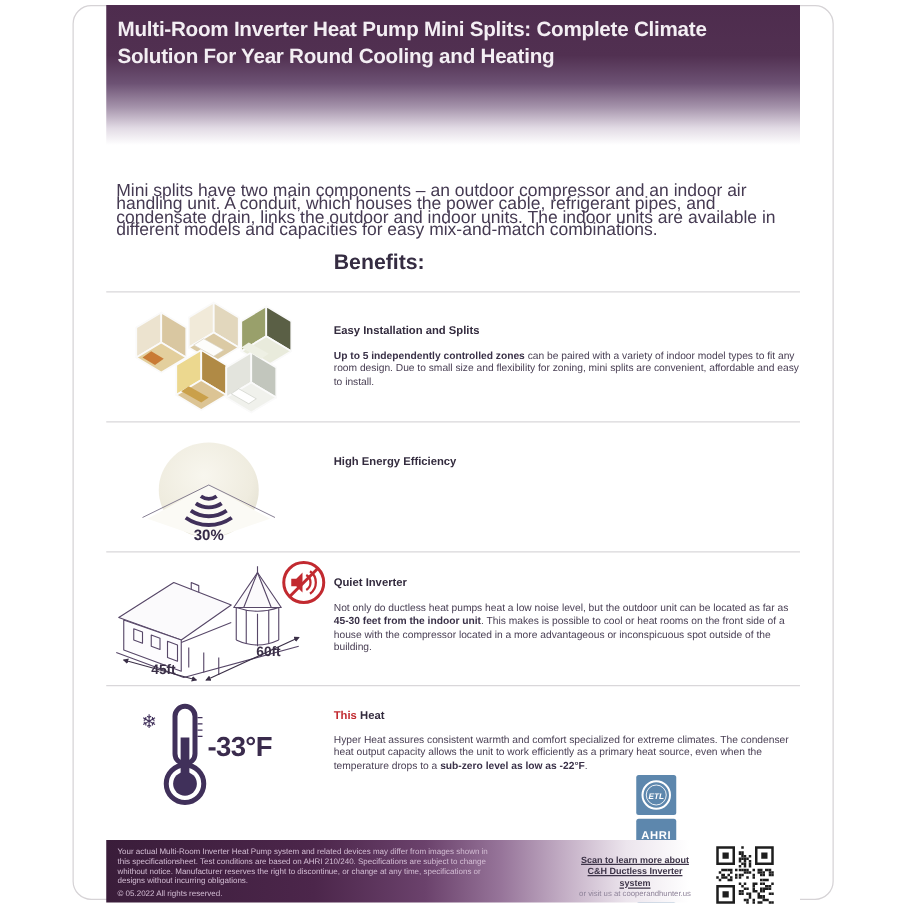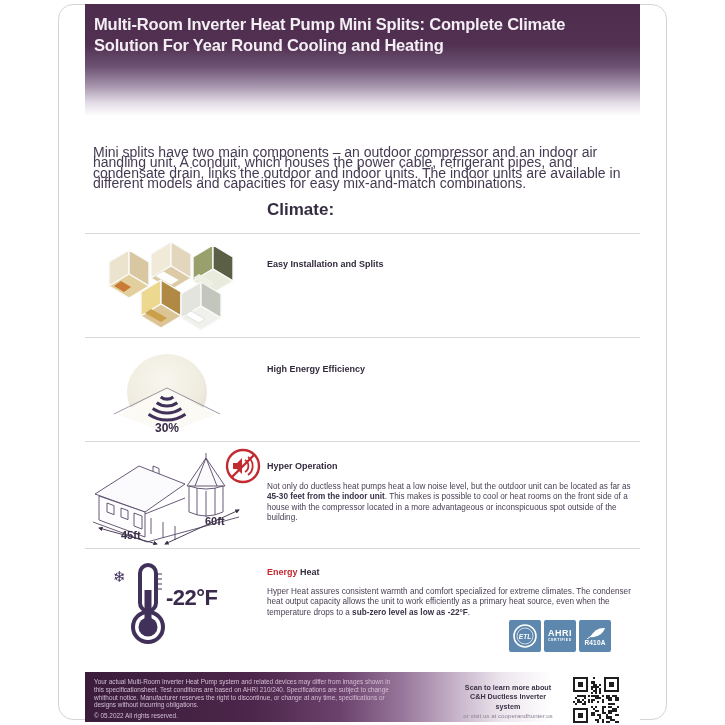--- a/index.html
+++ b/index.html
@@ -27,54 +27,54 @@
   .bbody .bd { font-weight:bold; color:#3a3148; }
   .t-accent { color:#c22a30; }
 
   .art-rooms { position:absolute; left:8px; top:240px; }
   .art-dome  { position:absolute; left:25px; top:352px; }
   .art-house { position:absolute; left:2px; top:450px; }
   .art-thermo{ position:absolute; left:28px; top:560px; }
   .nonoise   { position:absolute; left:139px; top:447px; }
   .temp-big  { position:absolute; left:81px; top:585px; font-size:22px; font-weight:800; color:#3a2b4d; letter-spacing:-0.5px; }
 
-  .badges { position:absolute; left:424px; top:620px; display:flex; gap:3px; }
+  .badges { position:absolute; left:424px; top:620px; display:flex; gap:3px;flex-direction:column; }
   .badge { width:32px; height:32px; background:#5d87ad; border-radius:2px; color:#fff; display:flex;
     flex-direction:column; align-items:center; justify-content:center; overflow:hidden; }
   .badge .ahri-t { font-size:9px; font-weight:900; letter-spacing:0.5px; line-height:9px; }
   .badge .ahri-b { font-size:3.5px; font-weight:bold; letter-spacing:0.6px; line-height:5px; }
   .badge .r410-t { font-size:6.5px; font-weight:900; letter-spacing:0.2px; line-height:7px; }
 
   .footer { position:absolute; left:0; top:672px; width:555px; height:50px;
     background:linear-gradient(90deg,#3a1d3a 0%,#4c264b 30%,#6b426c 46%,#97759a 57%,#c3aec5 66%,#ece5ed 75%,#ffffff 84%); }
   .disc { position:absolute; left:9px; top:6px; width:300px; font-size:6.4px; line-height:7.8px; color:#d3bdd4; }
   .copy { position:absolute; left:9px; top:40px; font-size:6.4px; color:#d3bdd4; }
   .scan { position:absolute; left:375px; top:11px; width:96px; text-align:center; }
-  .scan .s1 { font-size:7.2px; font-weight:bold; color:#3c3347; line-height:9.4px; }
+  .scan .s1 { font-size:7.2px; font-weight:bold; color:#3c3347; line-height:9.4px;text-decoration:underline; }
   .scan .s3 { font-size:6.2px; color:#8d8298; margin-top:1px; }
   .qr { position:absolute; left:488px; top:5px; width:46px; height:46px; background:#fff; }
   .qr i { position:absolute; width:2.2px; height:2.2px; background:#1e1e1e; }
   .qr b { position:absolute; width:15.3px; height:15.3px; border:2.2px solid #1e1e1e; }
   .qr b::after { content:""; position:absolute; left:3.2px; top:3.2px; width:4.7px; height:4.7px; background:#1e1e1e; }
 </style>
 </head>
 <body>
 
 <div class="canvas">
   <div class="frame"></div>
 
   <div class="doc">
 
     <header class="hdr">
       <h1>Multi-Room Inverter Heat Pump Mini Splits: Complete Climate Solution For Year Round Cooling and Heating</h1>
     </header>
 
     <p class="intro-p">Mini splits have two main components – an outdoor compressor and an indoor air handling unit.  A conduit, which houses the power cable, refrigerant pipes, and condensate drain, links the outdoor and indoor units. The indoor units are available in different models and capacities for easy mix-and-match combinations.</p>
 
-    <h3 class="benefits-h">Climate:</h3>
+    <h3 class="benefits-h">Benefits:</h3>
 
     <div class="rule r1"></div>
     <div class="rule r2"></div>
     <div class="rule r3"></div>
     <div class="rule r4"></div>
 
     <span class="art-rooms">
       <svg width="150" height="94" viewBox="0 0 150 94">
         <g stroke="#fafafa" stroke-width="1.4" stroke-linejoin="round">
           <polygon points="16,22 36,10 36,34 16,46" fill="#ece3cf"></polygon>
@@ -94,20 +94,21 @@
             <polygon points="88,78 108,66 128,78 108,90" fill="#f0f1ec"></polygon>
         </g>
         <polygon points="28,41 38,47 31,52 21,46" fill="#c97b35"></polygon>
         <polygon points="70,31 86,40 78,45 62,36" fill="#fdfdfb" stroke="#d8d2c2" stroke-width="0.5"></polygon>
         <polygon points="106,34 122,43 116,47 100,38" fill="#eef0e4"></polygon>
         <polygon points="58,69 74,78 68,82 52,73" fill="#caa04a"></polygon>
         <polygon points="98,71 112,79 106,83 92,75" fill="#ffffff" stroke="#c8ccc4" stroke-width="0.5"></polygon>
       </svg>
     </span>
     <h4 class="btitle" style="top:259px">Easy Installation and Splits</h4>
+    <p class="bbody" style="top:280px"><span class="bd">Up to 5 independently controlled zones</span><span> can be paired with a variety of indoor model types to fit any room design. Due to small size and flexibility for zoning, mini splits are convenient, affordable and easy to install.</span></p>
 
     <span class="art-dome">
       <svg width="110" height="86" viewBox="0 0 110 86">
         <defs>
           <radialGradient id="sph" cx="45%" cy="35%" r="70%">
             <stop offset="0%" stop-color="#f8f6ee"></stop>
               <stop offset="70%" stop-color="#efecdf"></stop>
               <stop offset="100%" stop-color="#e2dfd0"></stop>
           </radialGradient>
         </defs>
@@ -161,40 +162,40 @@
     </span>
     <span class="nonoise">
       <svg width="38" height="38" viewBox="0 0 38 38">
         <circle cx="19" cy="19" r="16" fill="#fff" stroke="#c22a30" stroke-width="2.4"></circle>
         <polygon points="9,16 13,16 18,11 18,27 13,22 9,22" fill="#c22a30"></polygon>
         <path d="M21,13 A7,7 0 0 1 21,25" fill="none" stroke="#c22a30" stroke-width="1.8"></path>
         <path d="M24,10 A11,11 0 0 1 24,28" fill="none" stroke="#c22a30" stroke-width="1.8"></path>
         <line x1="8" y1="30" x2="30" y2="8" stroke="#c22a30" stroke-width="2.4"></line>
       </svg>
     </span>
-    <h4 class="btitle" style="top:461px">Hyper Operation</h4>
+    <h4 class="btitle" style="top:461px">Quiet Inverter</h4>
     <p class="bbody" style="top:482px"><span>Not only do ductless heat pumps heat a low noise level, but the outdoor unit can be located as far as </span><span class="bd">45-30 feet from the indoor unit</span><span>. This makes is possible to cool or heat rooms on the front side of a house with the compressor located in a more advantageous or inconspicuous spot outside of the building.</span></p>
 
     <span class="art-thermo">
       <svg width="66" height="86" viewBox="0 0 66 86">
         <text x="0" y="22" font-size="15" fill="#40305a">❄</text>
         <rect x="27" y="5" width="16" height="46" rx="8" fill="#fff" stroke="#40305a" stroke-width="4"></rect>
         <circle cx="35" cy="67" r="15" fill="#fff" stroke="#40305a" stroke-width="4"></circle>
         <circle cx="35" cy="67" r="9.5" fill="#40305a"></circle>
         <rect x="31.5" y="30" width="7" height="32" fill="#40305a"></rect>
         <g stroke="#40305a" stroke-width="1">
           <line x1="45" y1="14" x2="49" y2="14"></line>
             <line x1="45" y1="19" x2="49" y2="19"></line>
           <line x1="45" y1="24" x2="49" y2="24"></line>
             <line x1="45" y1="29" x2="49" y2="29"></line>
         </g>
       </svg>
     </span>
-    <span class="temp-big">-22°F</span>
-    <h4 class="btitle" style="top:567px"><span class="t-accent">Energy</span><span> Heat</span></h4>
+    <span class="temp-big">-33°F</span>
+    <h4 class="btitle" style="top:567px"><span class="t-accent">This</span><span> Heat</span></h4>
     <p class="bbody" style="top:587px"><span>Hyper Heat assures consistent warmth and comfort specialized for extreme climates. The condenser heat output capacity allows the unit to work efficiently as a primary heat source, even when the temperature drops to a </span><span class="bd">sub-zero level as low as -22°F</span><span>.</span></p>
 
     <div class="badges">
       <div class="badge">
         <svg width="28" height="28" viewBox="0 0 28 28">
           <circle cx="14" cy="14" r="11" fill="none" stroke="#fff" stroke-width="1.6"></circle>
           <circle cx="14" cy="14" r="8" fill="none" stroke="#fff" stroke-width="0.7"></circle>
           <text x="14" y="17" text-anchor="middle" font-size="6.5" font-weight="bold" font-style="italic" fill="#fff">ETL</text>
         </svg>
       </div>

